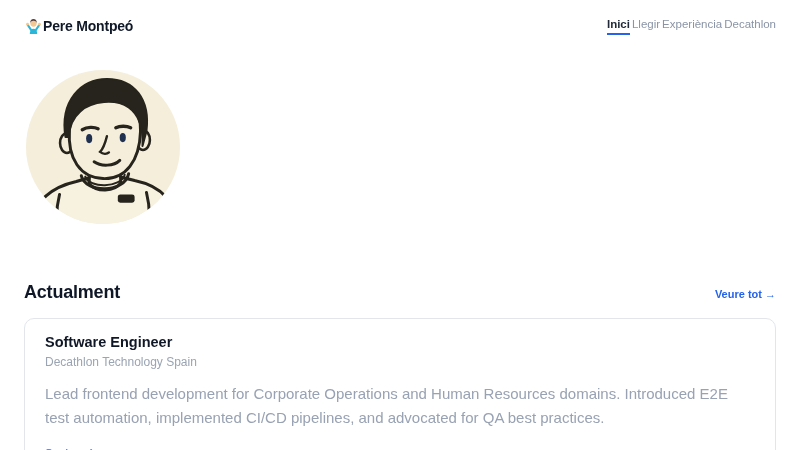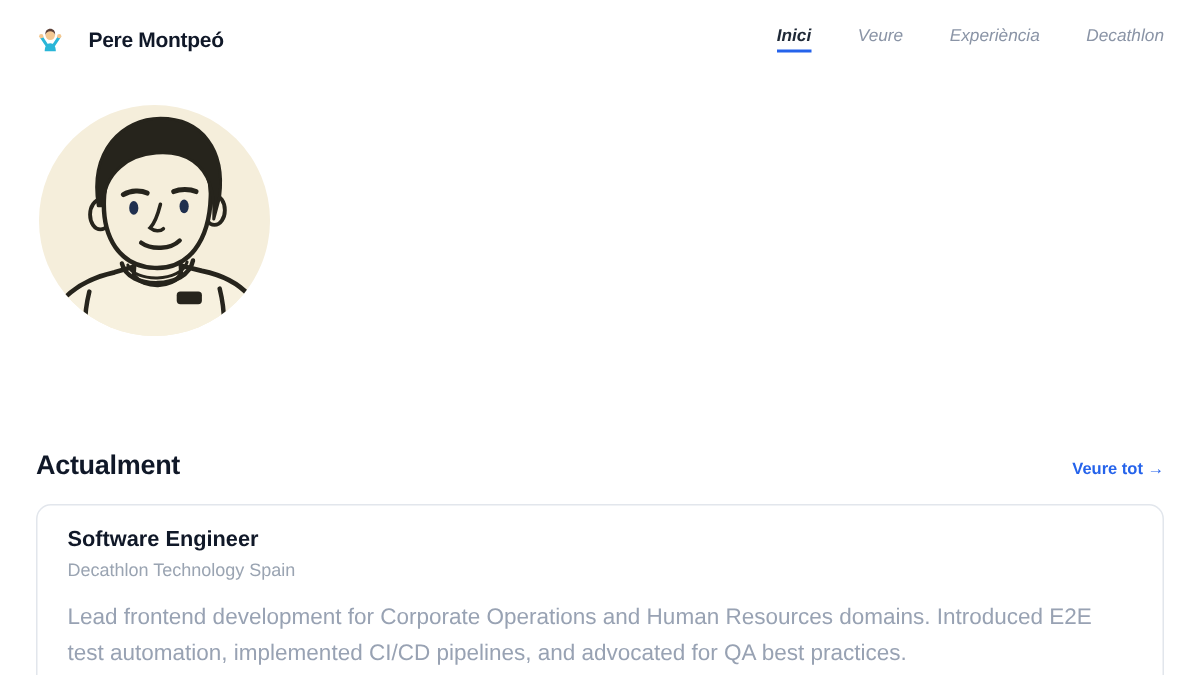--- a/index.html
+++ b/index.html
@@ -10,24 +10,24 @@
     font-family: "Liberation Sans", sans-serif;
     color: #101828;
     overflow: hidden;
   }
 
   
   .site-header {
     display: flex; justify-content: space-between; align-items: center;
     height: 52px; padding: 0 24px;
   }
-  .logo { display: flex; align-items: center; gap: 16px; cursor: pointer; }
+  .logo { display: flex; align-items: center; gap: 0; cursor: pointer; }
   .logo-icon { width: 19px; height: 19px; display: inline-flex; }
   .logo-text { font-size: 14px; font-weight: 700; letter-spacing: -0.2px; color: #101828; }
-  .nav { display: flex; align-items: center; gap: 31px; font-style: italic; }
+  .nav { display: flex; align-items: center; gap: 2px; }
   .nav a {
     font-size: 11.5px; color: #8a94a6; text-decoration: none; cursor: pointer;
     padding-bottom: 3px; border-bottom: 2px solid transparent;
   }
   .nav a.active { color: #1f2937; font-weight: 700; border-bottom-color: #2563eb; }
 
   
   .hero {
     display: flex; justify-content: space-between; align-items: flex-start;
     padding: 0 22px 0 24px; margin-top: 16px;
@@ -36,21 +36,21 @@
   .hero-title {
     margin: 0 0 13px; font-size: 27px; font-weight: 700;
     letter-spacing: -0.4px; color: #0f172a;
   }
   .hero-desc { margin: 0; font-size: 12.5px; line-height: 1.53; color: #94a3b8; }
   .avatar-wrap { width: 158px; height: 158px; flex: 0 0 auto; }
 
   
   .section-head {
     display: flex; justify-content: space-between; align-items: baseline;
-    padding: 0 24px; margin-top: 74px;
+    padding: 0 24px; margin-top: 56px;
   }
   .section-title { margin: 0; font-size: 18px; font-weight: 700; letter-spacing: -0.2px; color: #101828; }
   .see-all {
     font-size: 11px; font-weight: 700; color: #2563eb; text-decoration: none; cursor: pointer;
   }
 
   
   .card {
     margin: 15px 24px 0; padding: 15px 20px 16px;
     border: 1px solid #e2e6ec; border-radius: 10px; background: #ffffff;
@@ -73,21 +73,21 @@
         <circle cx="16.3" cy="7.5" r="1.5" fill="#f3c892"></circle>
         <path d="M 6.1 18 C 6.1 14.4 7.6 12.4 10 12.4 C 12.4 12.4 13.9 14.4 13.9 18 Z" fill="#29b6d8"></path>
         <circle cx="10" cy="6.9" r="3.3" fill="#f3c892"></circle>
         <path d="M 6.6 6.6 C 6.3 3.7 7.9 2.2 10 2.2 C 12.1 2.2 13.7 3.7 13.4 6.6 C 12.9 4.8 11.7 4 10 4 C 8.3 4 7.1 4.8 6.6 6.6 Z" fill="#5d4037"></path>
       </svg>
     </span>
     <span class="logo-text">Pere Montpeó</span>
   </div>
   <nav class="nav">
     <a class="active">Inici</a>
-    <a>Veure</a>
+    <a>Llegir</a>
     <a>Experiència</a>
     <a>Decathlon</a>
   </nav>
 </header>
 
 <section class="hero">
   <div class="avatar-wrap">
     <svg viewBox="0 0 160 160" width="158" height="158" aria-hidden="true">
       <defs>
         <clipPath id="avatar-clip">

